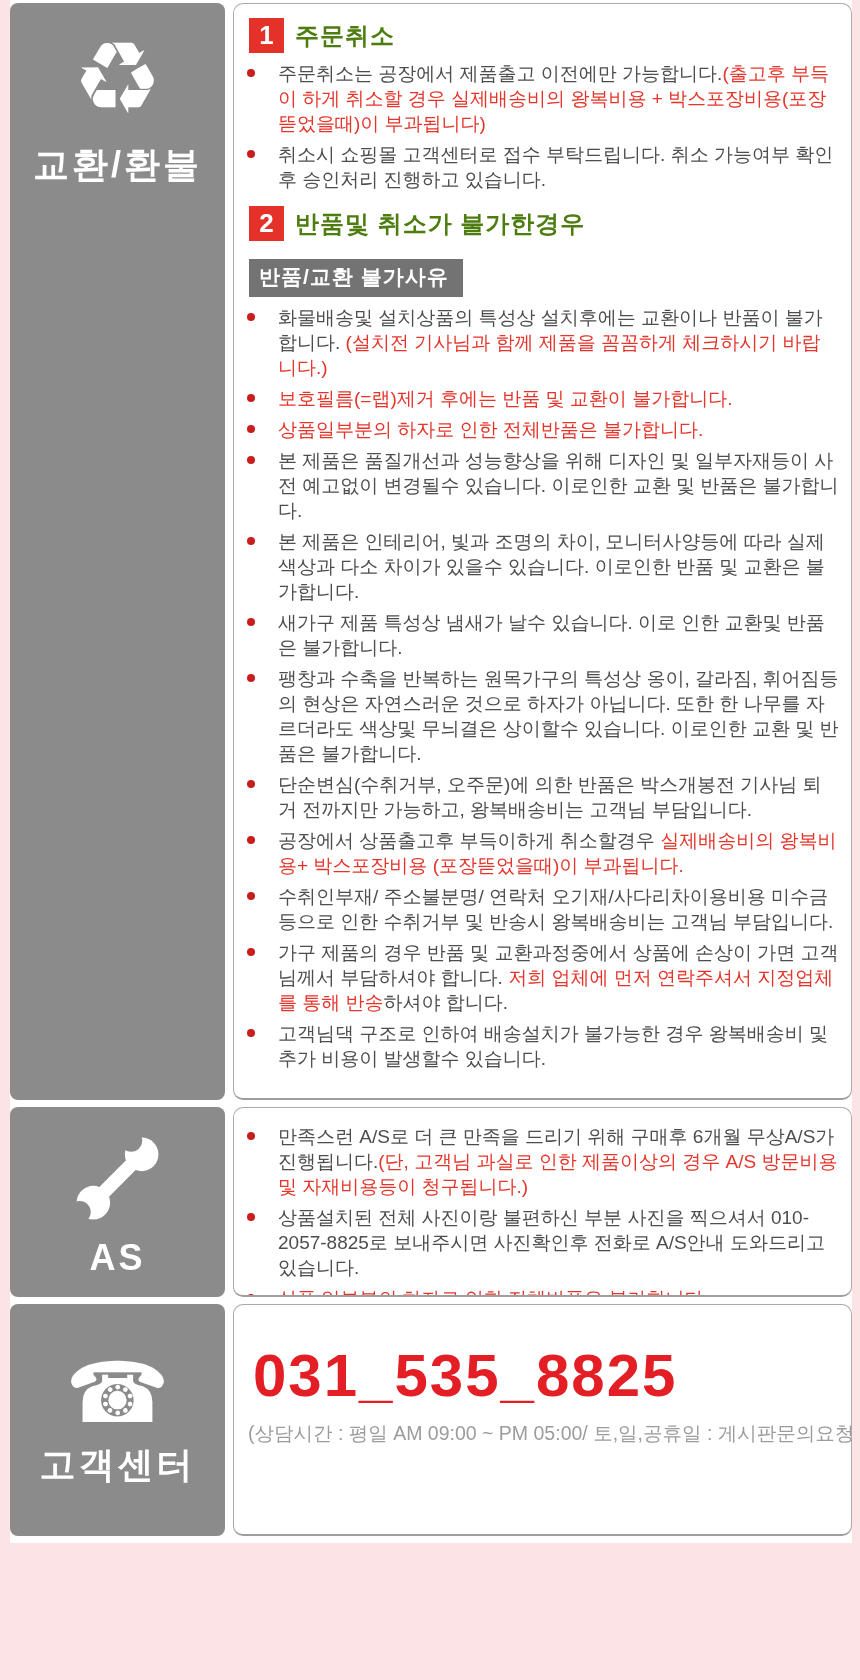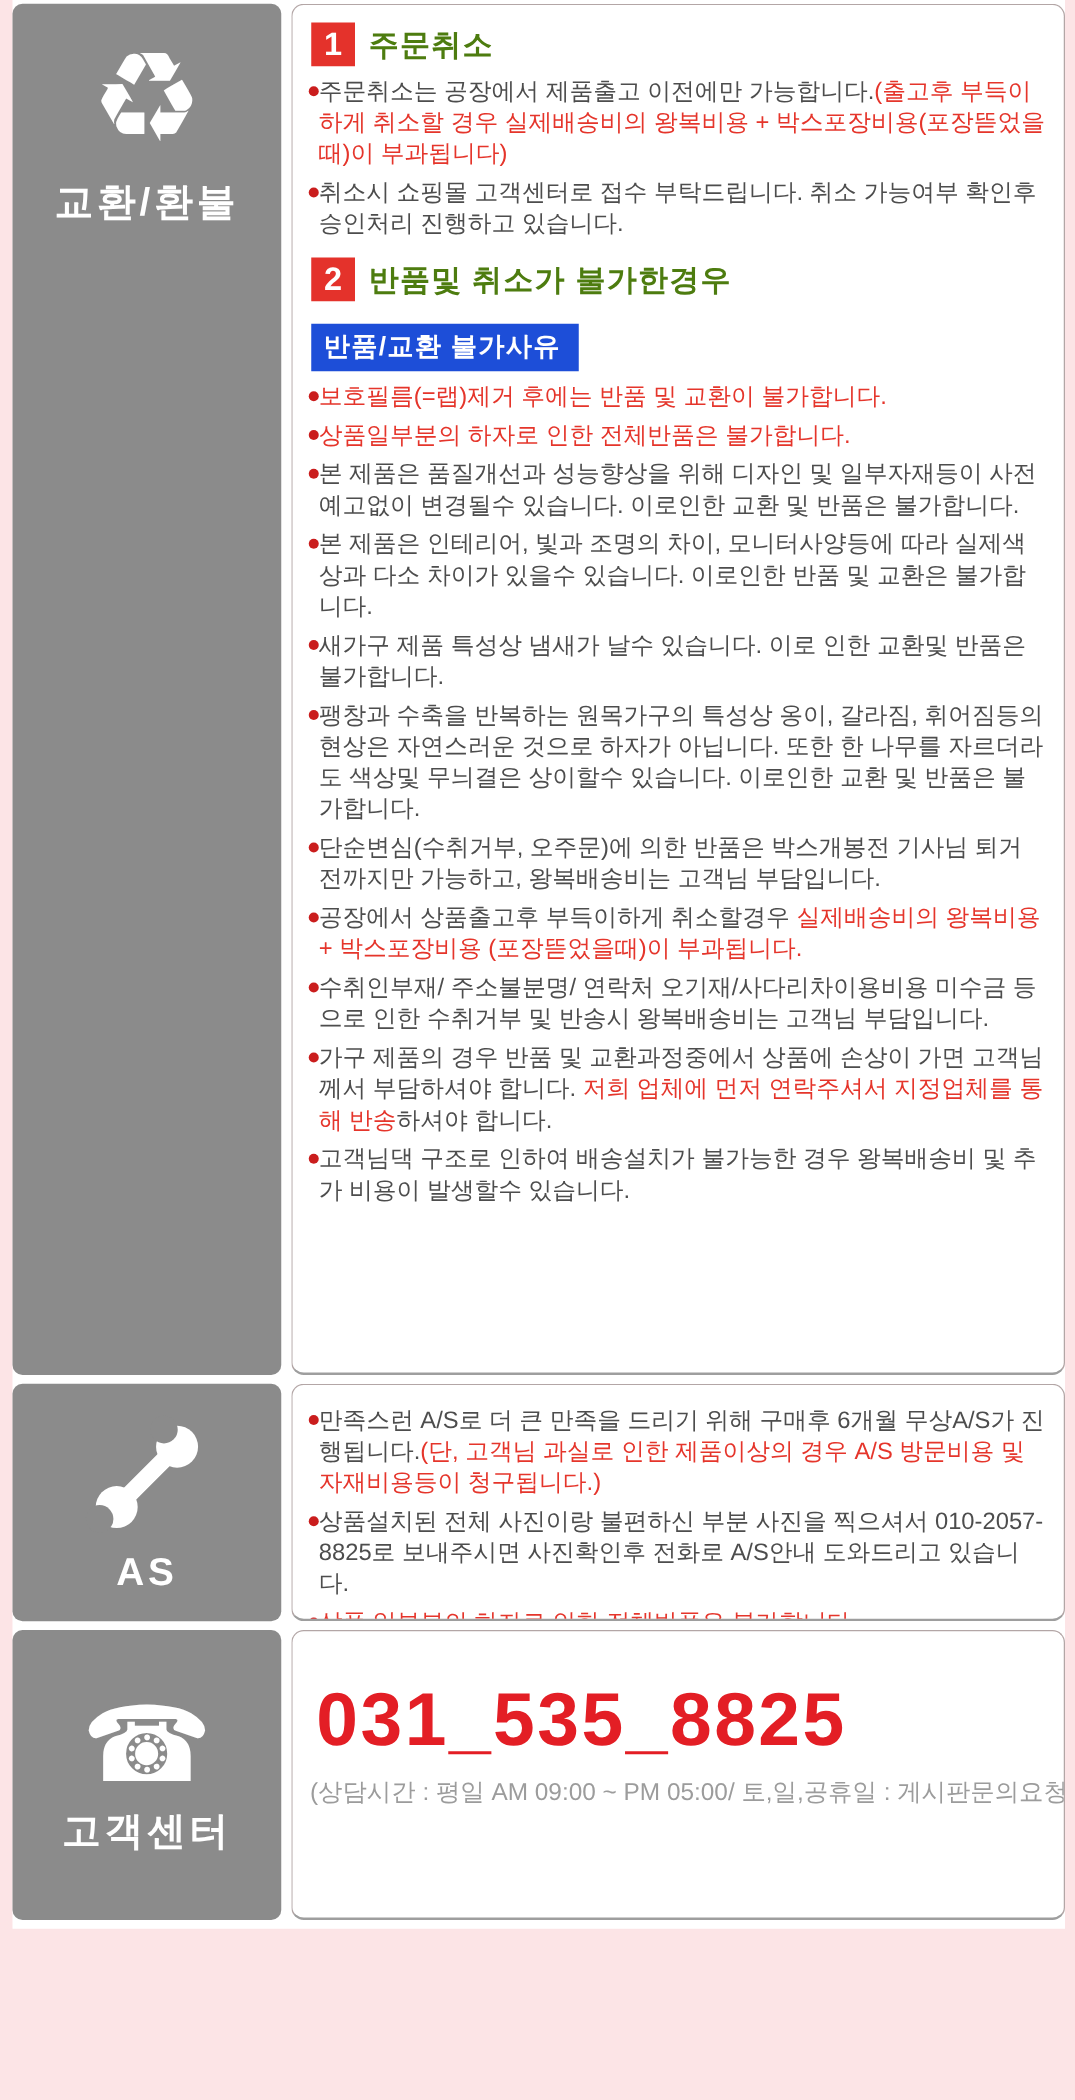--- a/index.html
+++ b/index.html
@@ -18,21 +18,21 @@
   
   .side {
     flex:0 0 215px; background:#8b8b8b; border-radius:8px;
     display:flex; flex-direction:column; align-items:center; color:#fff;
   }
   .side.top { justify-content:flex-start; padding-top:26px; }
   .side.mid { justify-content:center; }
   .uicon { font-family:"DejaVu Sans",sans-serif; line-height:1; color:#fff; }
   .recycle { font-size:100px; }
   .phoneg  { font-size:84px; }
-  .side-label { font-size:31px; font-weight:bold; letter-spacing:3px; margin-top:12px; }
+  .side-label { font-size:36px; font-weight:bold; letter-spacing:3px; margin-top:12px; }
   .side.mid .side-label { margin-top:6px; }
 
   
   .panel {
     flex:1 1 auto; background:#fff;
     border:1px solid #b3a6a6; border-bottom:2px solid #9e9e9e;
     border-radius:10px; overflow:hidden;
   }
   .p1 { height:1097px; padding:8px 12px 8px 13px; }
   .p2 { height:190px;  padding:16px 12px 8px 13px; }
@@ -43,29 +43,29 @@
   .h.second { margin-top:14px; }
   .num {
     width:35px; height:35px; background:#e4322b; color:#fff;
     font-weight:bold; font-size:26px;
     display:flex; align-items:center; justify-content:center;
   }
   .htitle { color:#4d7c0f; font-weight:bold; font-size:24px; letter-spacing:1px; }
 
   
   .badge {
-    display:inline-block; background:#1d4ed8; color:#fff;
+    display:inline-block; background:#737373; color:#fff;
     font-weight:bold; font-size:21px; letter-spacing:1px;
     padding:4px 14px 6px 10px; margin:10px 0 8px 2px;text-align:right;
   }
 
   
   ul.blist { list-style:none; }
   ul.blist li {
-    display:flex; gap:0; margin-bottom:6px;
+    display:flex; gap:23px; margin-bottom:6px;
     font-size:19px; line-height:25px; color:#4d4d4d;
   }
   .dot {
     flex:0 0 auto; width:8px; height:8px; border-radius:50%;
     background:#ca1d1d; margin-top:8px;
   }
   .txt { flex:1 1 auto; }
   .red { color:#e5352b; }
 
   
@@ -107,20 +107,24 @@
       </ul>
 
       <div class="h second">
         <span class="num">2</span>
         <span class="htitle">반품및 취소가 불가한경우</span>
       </div>
 
       <div class="badge">반품/교환 불가사유</div>
 
       <ul class="blist">
+        <li>
+            <span class="dot"></span>
+            <span class="txt"><span>화물배송및 설치상품의 특성상 설치후에는 교환이나 반품이 불가합니다.</span> <span class="red">(설치전 기사님과 함께 제품을 꼼꼼하게 체크하시기 바랍니다.)</span></span>
+          </li>
         <li>
             <span class="dot"></span>
             <span class="txt"><span class="red">보호필름(=랩)제거 후에는 반품 및 교환이 불가합니다.</span></span>
           </li>
         <li>
             <span class="dot"></span>
             <span class="txt"><span class="red">상품일부분의 하자로 인한 전체반품은 불가합니다.</span></span>
           </li>
         <li>
             <span class="dot"></span>

